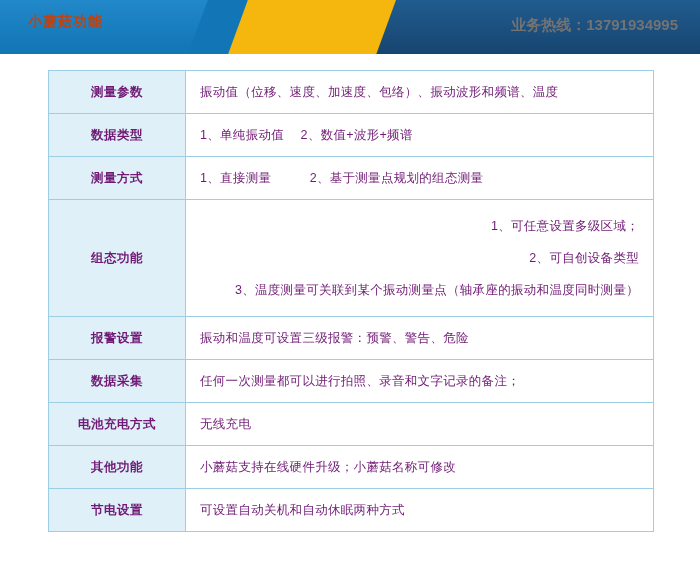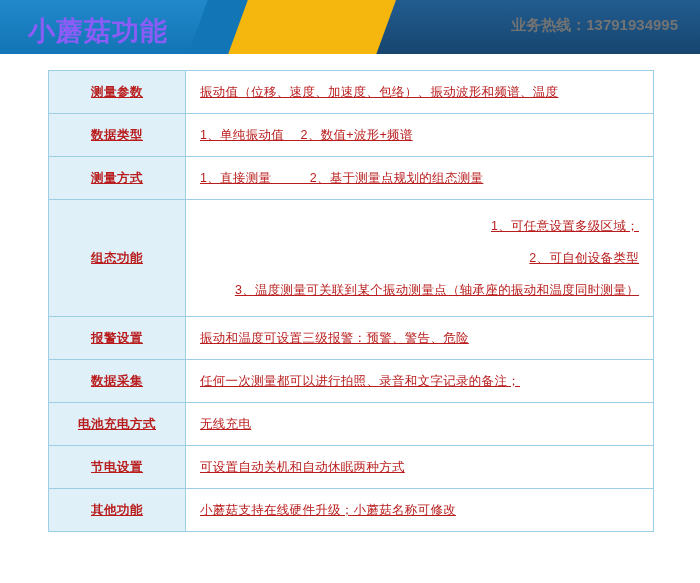--- a/index.html
+++ b/index.html
@@ -42,22 +42,22 @@
     top: 0;
     width: 40px;
     height: 54px;
     background: #1275b5;
     transform: skewX(-20deg);
   }
   .header-title {
     position: absolute;
     left: 28px;
     top: 13px;
-    color: #8b5cf6;
-    font-size: 27px;
+    color: #c2410c;
+    font-size: 14px;
     font-weight: bold;
     letter-spacing: 1px;
     white-space: nowrap;
     z-index: 5;
   }
   .header-yellow {
     position: absolute;
     left: 214px;
     top: 0;
     width: 206px;
@@ -97,23 +97,22 @@
   }
   table.spec {
     border-collapse: collapse;
     width: 606px;
     table-layout: fixed;
     border: 1px solid #9ccfe6;
   }
   table.spec td {
     border: 1px solid #9ccfe6;
     font-size: 12.5px;
-    color: #b91c1c;
+    color: #701a75;
     vertical-align: middle;
-    text-decoration: underline;
   }
   td.label {
     width: 128px;
     background: #dff0f9;
     font-weight: bold;
     text-align: center;
     padding: 11px 4px;
     line-height: 1.5;
     letter-spacing: 0.5px;
   }
@@ -188,28 +187,28 @@
             <span>任何一次测量都可以进行拍照、录音和文字记录的备注；</span>
           </td>
         </tr>
         <tr>
           <td class="label">电池充电方式</td>
           <td class="value">
             <span>无线充电</span>
           </td>
         </tr>
         <tr>
+          <td class="label">其他功能</td>
+          <td class="value">
+            <span>小蘑菇支持在线硬件升级；小蘑菇名称可修改</span>
+          </td>
+        </tr>
+        <tr>
           <td class="label">节电设置</td>
           <td class="value">
             <span>可设置自动关机和自动休眠两种方式</span>
-          </td>
-        </tr>
-        <tr>
-          <td class="label">其他功能</td>
-          <td class="value">
-            <span>小蘑菇支持在线硬件升级；小蘑菇名称可修改</span>
           </td>
         </tr>
       </tbody>
     </table>
   </div>
 
 </div>
 
 </body></html>

